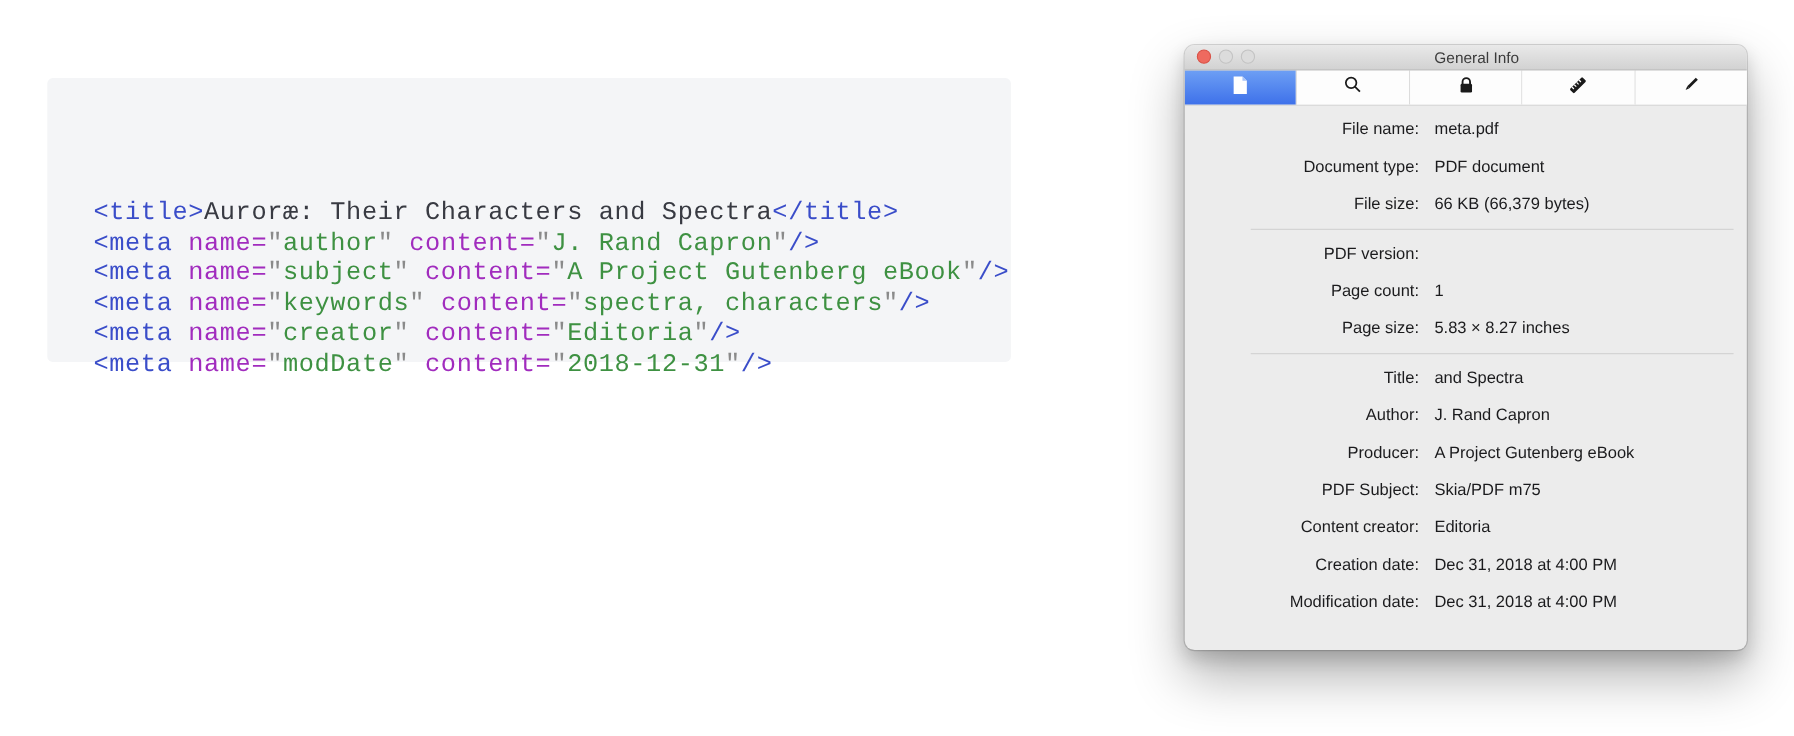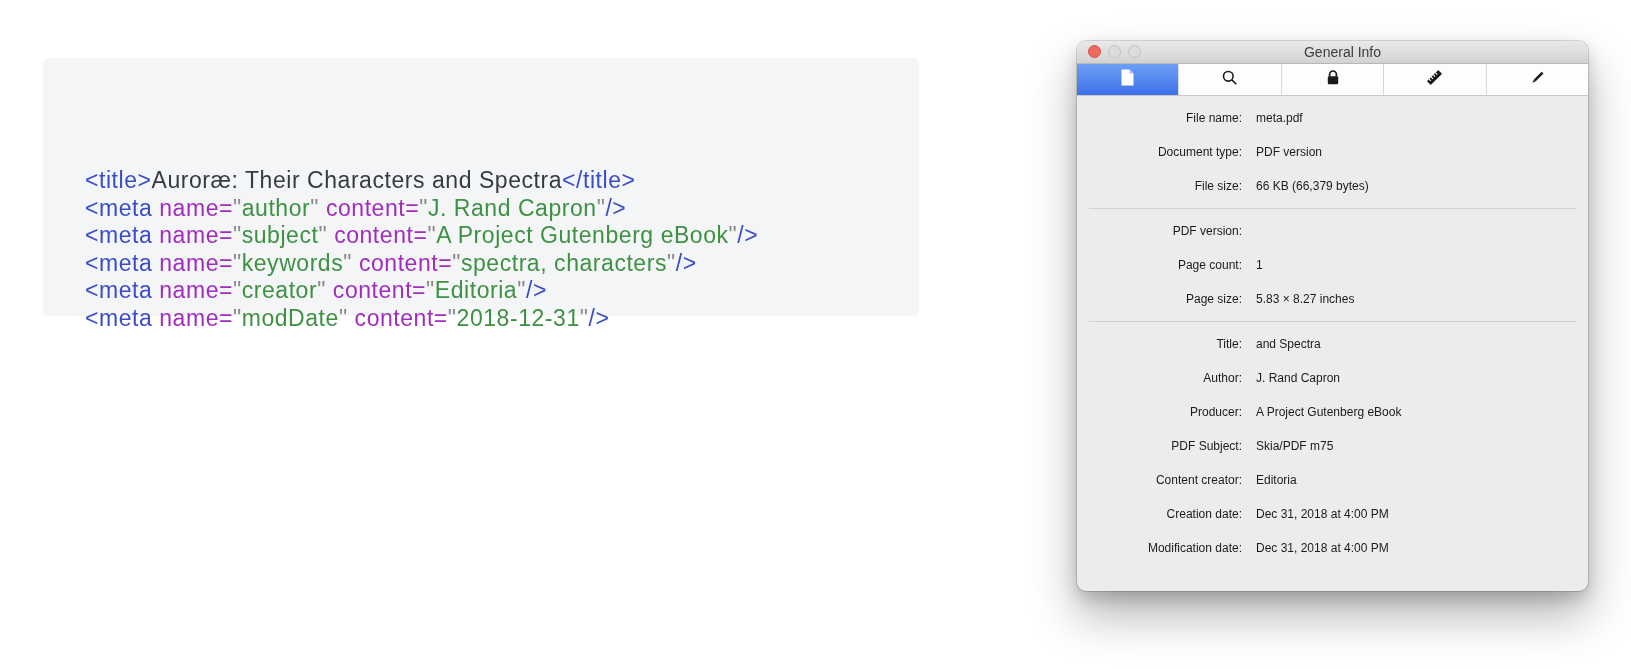--- a/index.html
+++ b/index.html
@@ -4,25 +4,25 @@
 <style>
   html,body{margin:0;padding:0;}
   body{
     width:1631px;height:669px;position:relative;overflow:hidden;
     background:#ffffff;
     font-family:"Liberation Sans", sans-serif;
   }
 
   
   .code-block{
-    position:absolute;left:43px;top:58px;width:876px;height:258px;
+    position:absolute;left:43px;top:71px;width:876px;height:258px;
     box-sizing:border-box;
     background:#f4f5f7;border-radius:5px;
     padding:54px 0 0 42px;
-    font-family:Liberation Sans, sans-serif;
+    font-family:Liberation Mono, monospace;
     font-size:23px;line-height:27.5px;letter-spacing:0.55px;
     white-space:pre;color:#383a42;
   }
   .code-line{height:27.5px;}
   .tok-tag{color:#3a4dc9;}
   .tok-attr{color:#a12cbe;}
   .tok-str{color:#3e9142;}
   .tok-q{color:#8a8a8a;}
   .tok-text{color:#383a42;}
 
@@ -51,21 +51,21 @@
     display:flex;border-bottom:1px solid #c9c9c9;
   }
   .tab{
     flex:1;display:flex;align-items:center;justify-content:center;
     border-right:1px solid #d9d9d9;background:#fdfdfd;cursor:default;
   }
   .tab:last-child{border-right:none;}
   .tab.selected{background:linear-gradient(#6d9ff4,#3e71ea);}
 
   .content{
-    flex:1;font-size:12px;color:#1b1b1d;
+    flex:1;font-size:15px;color:#1b1b1d;margin-left:48px;
   }
   .section{margin:0 12px;padding:5px 0;}
   .section + .section{border-top:1px solid #d2d2d2;}
   .row{display:flex;align-items:flex-start;padding:7px 0;line-height:20px;}
   .row-label{flex:0 0 153px;text-align:right;}
   .row-value{margin-left:14px;flex:1;}
 </style>
 </head>
 <body>
 
@@ -138,21 +138,21 @@
 
   <div class="content">
     <div>
         <div class="section">
           <div class="row">
             <div class="row-label">File name:</div>
             <div class="row-value">meta.pdf</div>
           </div>
           <div class="row">
             <div class="row-label">Document type:</div>
-            <div class="row-value">PDF version</div>
+            <div class="row-value">PDF document</div>
           </div>
           <div class="row">
             <div class="row-label">File size:</div>
             <div class="row-value">66 KB (66,379 bytes)</div>
           </div>
         </div>
         <div class="section">
           <div class="row">
             <div class="row-label">PDF version:</div>
           </div>

